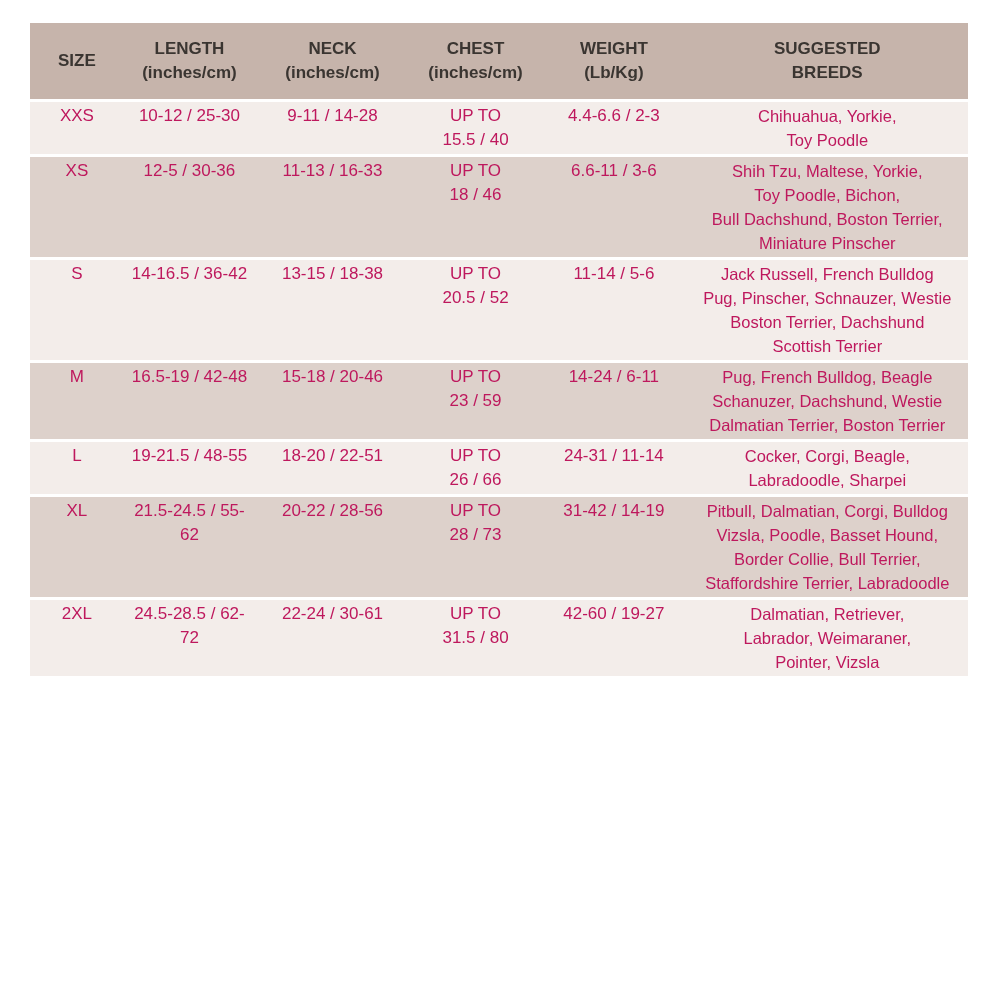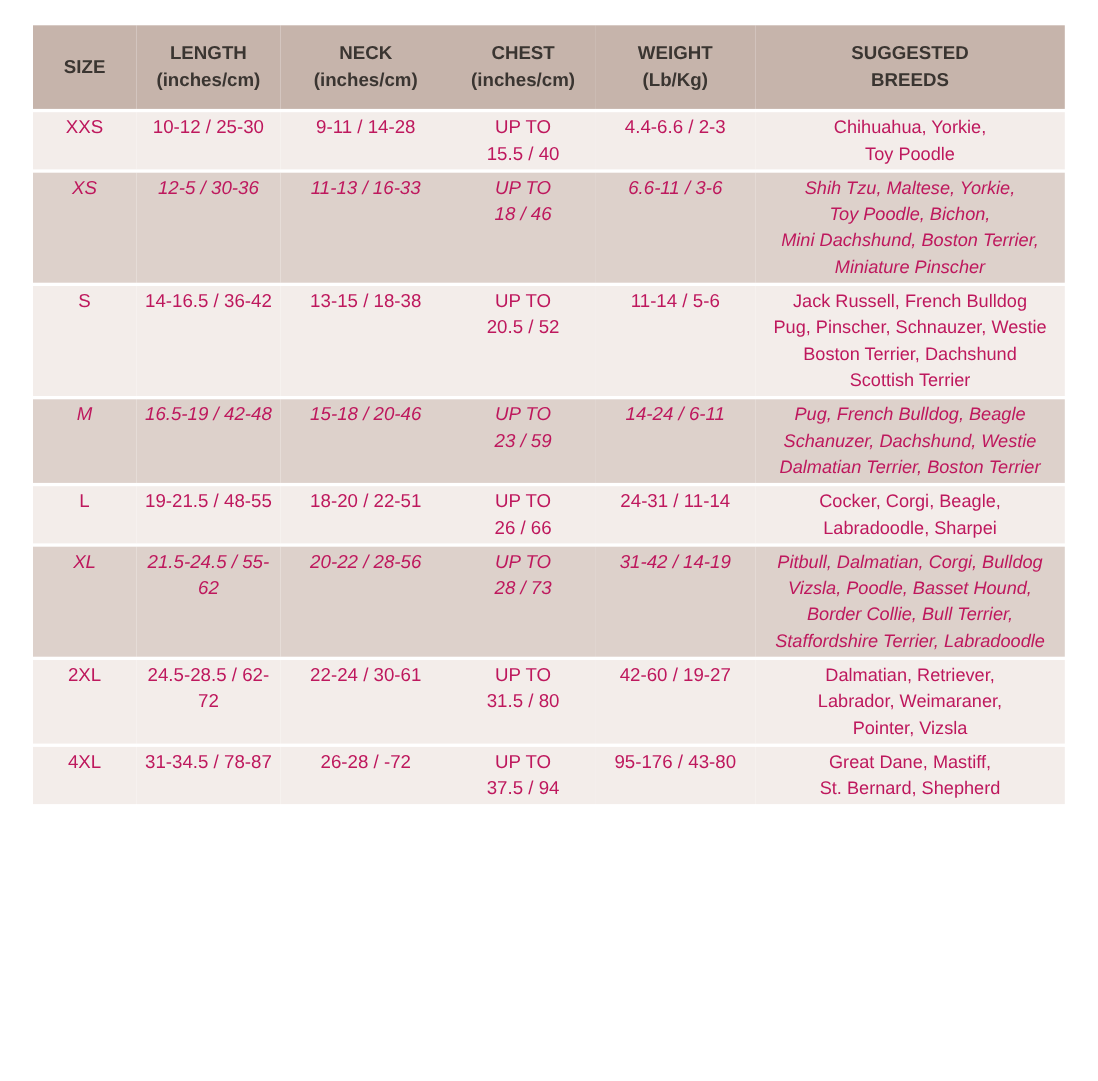--- a/index.html
+++ b/index.html
@@ -36,21 +36,21 @@
   td{
     font-size:17px;
     line-height:24px;
     color:#be185d;
     text-align:center;
     vertical-align:top;
     padding:2px 2px;
   }
   td.breeds{font-size:16.5px;}
   tr.light td{background:#f3edea;}
-  tr.medium td{background:#ddd1cb;font-style:italic;}
+  tr.medium td{background:#ddd1cb;}
   .next-section-bar{
     position:absolute;
     left:268px;top:976px;
     width:450px;height:5px;
     background:#3e3935;
     border-radius:2px;
   }
 </style>
 </head>
 <body>
@@ -112,21 +112,21 @@
           <td>12-5 / 30-36</td>
           <td>11-13 / 16-33</td>
           <td>
             <div>UP TO</div>
             <div>18 / 46</div>
           </td>
           <td>6.6-11 / 3-6</td>
           <td class="breeds">
             <div>Shih Tzu, Maltese, Yorkie,</div>
             <div>Toy Poodle, Bichon,</div>
-            <div>Mini Dachshund, Boston Terrier,</div>
+            <div>Bull Dachshund, Boston Terrier,</div>
             <div>Miniature Pinscher</div>
           </td>
         </tr>
         <tr class="light">
           <td>S</td>
           <td>14-16.5 / 36-42</td>
           <td>13-15 / 18-38</td>
           <td>
             <div>UP TO</div>
             <div>20.5 / 52</div>
@@ -190,32 +190,18 @@
           <td>22-24 / 30-61</td>
           <td>
             <div>UP TO</div>
             <div>31.5 / 80</div>
           </td>
           <td>42-60 / 19-27</td>
           <td class="breeds">
             <div>Dalmatian, Retriever,</div>
             <div>Labrador, Weimaraner,</div>
             <div>Pointer, Vizsla</div>
-          </td>
-        </tr>
-        <tr class="light">
-          <td>4XL</td>
-          <td>31-34.5 / 78-87</td>
-          <td>26-28 / -72</td>
-          <td>
-            <div>UP TO</div>
-            <div>37.5 / 94</div>
-          </td>
-          <td>95-176 / 43-80</td>
-          <td class="breeds">
-            <div>Great Dane, Mastiff,</div>
-            <div>St. Bernard, Shepherd</div>
           </td>
         </tr>
       </tbody>
   </table>
   <div class="next-section-bar"></div>
 </div>
 
 </body></html>

